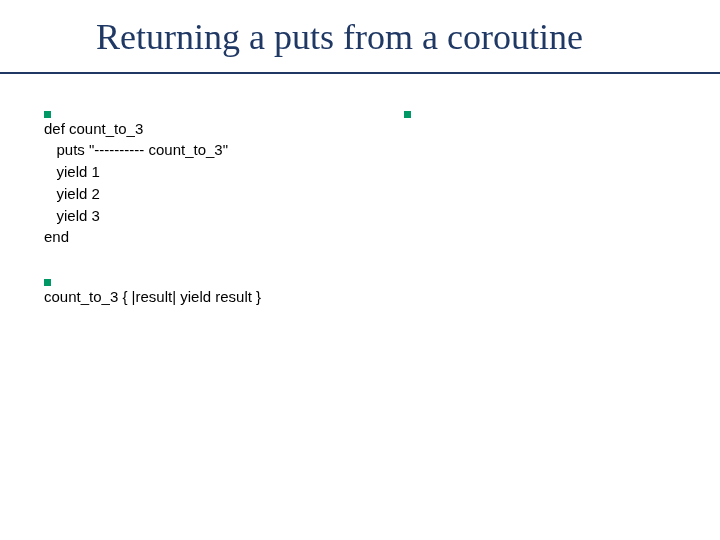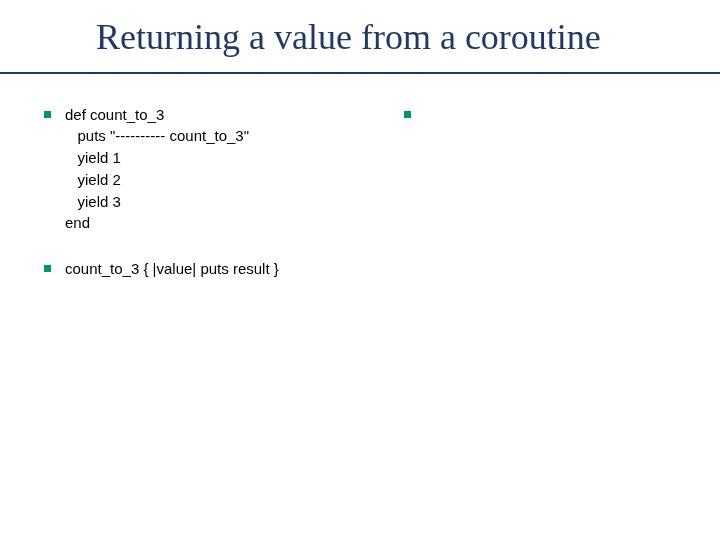--- a/index.html
+++ b/index.html
@@ -39,60 +39,61 @@
     color: #000000;
   }
   .col-left {
     width: 360px;
   }
   .col-right {
     width: 280px;
   }
   .bullet-block {
     display: flex;
+    flex-direction: column;
     margin-bottom: 24px;
   }
   .bullet-square {
     width: 7px;
     height: 7px;
     background: #009966;
     flex: 0 0 7px;
     margin-top: 7px;
     margin-right: 14px;
   }
   .code {
     white-space: pre;
     font-family: Verdana, Geneva, sans-serif;
   }
 </style>
 </head>
 <body>
 
 <div class="slide">
 
-  <div class="title">Returning a value from a coroutine</div>
+  <div class="title">Returning a puts from a coroutine</div>
   <div class="underline"></div>
 
   <div class="body">
 
     <div class="col-left">
 
       <div class="bullet-block">
         <div class="bullet-square"></div>
         <div class="code">def count_to_3
    puts "---------- count_to_3"
    yield 1
    yield 2
    yield 3
 end</div>
       </div>
 
       <div class="bullet-block">
         <div class="bullet-square"></div>
-        <div class="code">count_to_3 { |value| puts result }</div>
+        <div class="code">count_to_3 { |result| yield result }</div>
       </div>
 
     </div>
 
     <div class="col-right">
 
       <div class="bullet-block">
         <div class="bullet-square"></div>
       </div>
 

